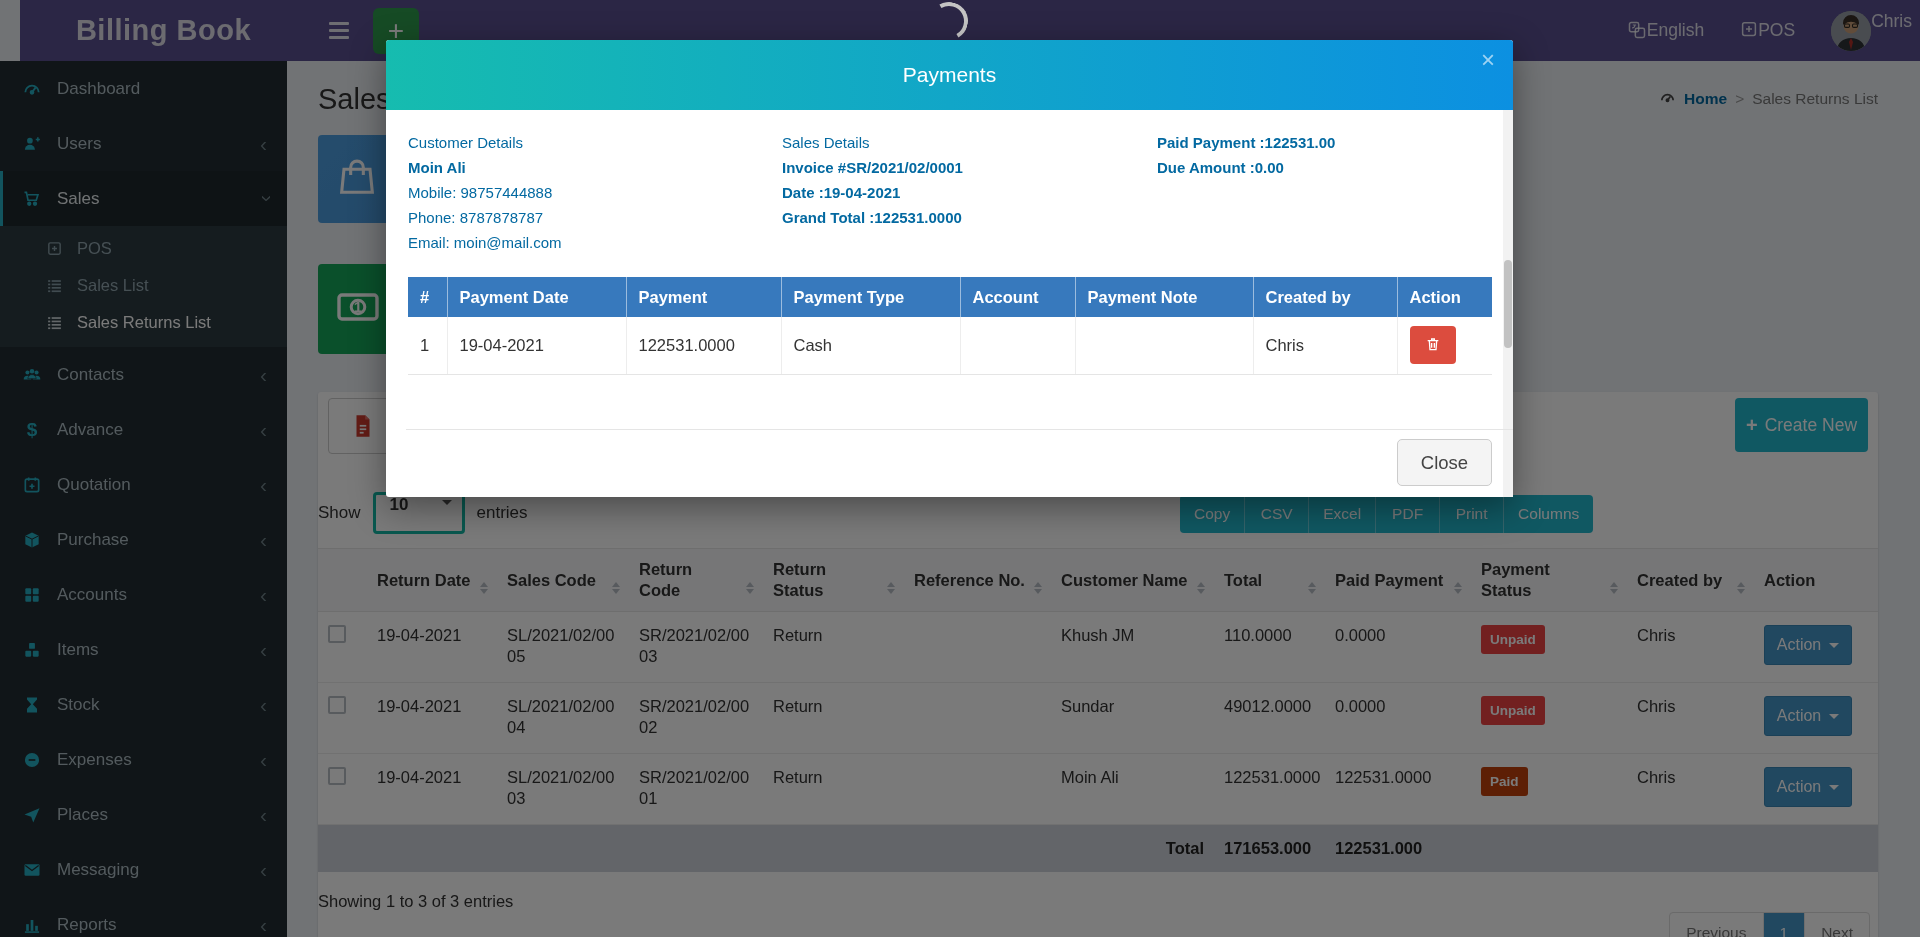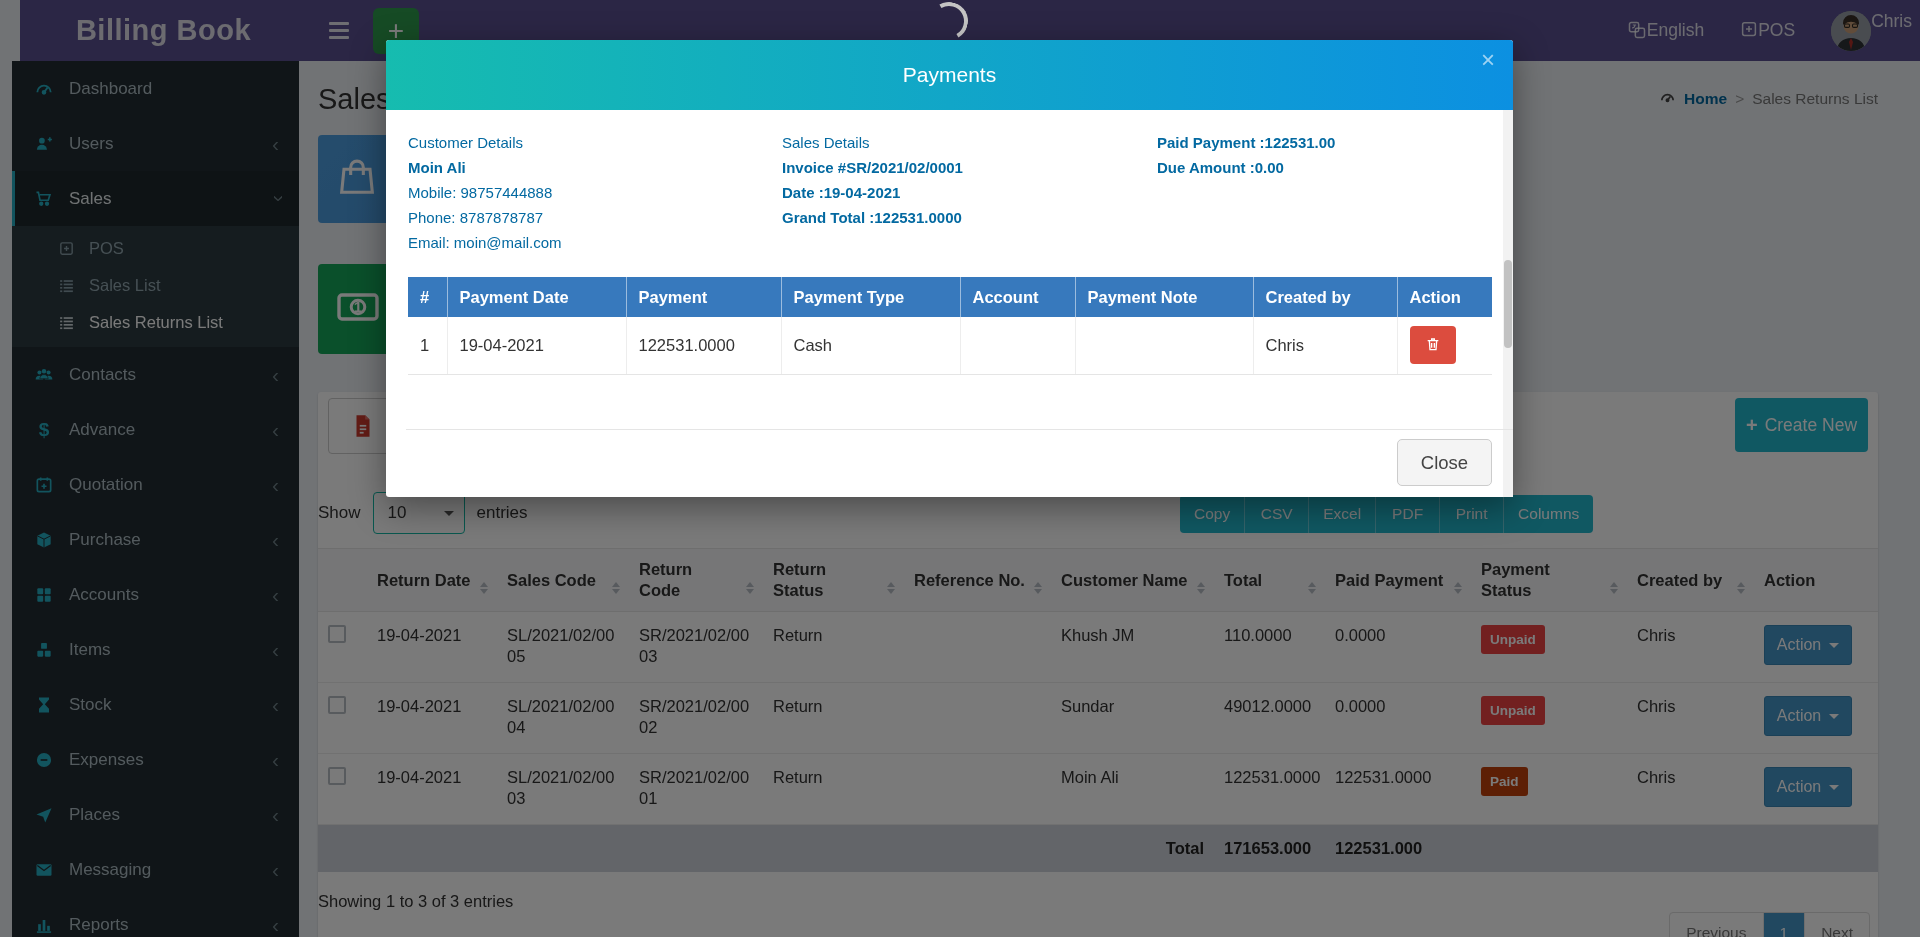--- a/index.html
+++ b/index.html
@@ -11,21 +11,21 @@
   .brand{width:287px;text-align:center;font-size:29px;font-weight:bold;color:rgba(255,255,255,.82);letter-spacing:.5px;}
   .hamburger{margin-left:16px;display:inline-flex;flex-direction:column;gap:4px;cursor:pointer;padding:6px;}
   .hamburger i{width:20px;height:3px;background:rgba(255,255,255,.85);border-radius:1px;}
   .plus-btn{margin-left:18px;width:46px;height:46px;border:none;border-radius:6px;background:#2e9e4f;color:#fff;font-size:28px;line-height:1;cursor:pointer;}
   .nav-right{margin-left:auto;display:flex;align-items:center;gap:36px;padding-right:28px;color:rgba(255,255,255,.82);font-size:17.5px;}
   .nav-item{display:flex;cursor:pointer;}
   .nav-item svg{display:block;}
   .avatar{width:40px;height:40px;border-radius:50%;overflow:hidden;background:#8d9299;display:block;}
 
   
-  .sidebar{position:absolute;top:61px;left:12px;bottom:0;width:287px;background:#222d32;color:#aebdc4;font-size:17px;z-index:10;}
+  .sidebar{position:absolute;top:61px;left:0;bottom:0;width:287px;background:#222d32;color:#aebdc4;font-size:17px;z-index:10;}
   .s-item{display:flex;align-items:center;height:55px;padding:0 20px 0 22px;gap:15px;cursor:pointer;}
   .s-item .ic{width:20px;flex:0 0 20px;color:#27b0c4;display:flex;justify-content:center;}
   .s-glyph{color:#27b0c4;font-size:19px;font-weight:bold;width:20px;text-align:center;}
   .chev{margin-left:auto;color:#6f8188;font-size:21px;line-height:1;display:inline-block;}
   .chev.open{transform:rotate(-90deg);}
   .s-item.active{background:#1e282c;border-left:3px solid #27b0c4;padding-left:19px;color:#e8eef0;}
   .submenu{background:#2c3b41;padding:4px 0 6px;}
   .sub-item{display:flex;align-items:center;height:37px;padding-left:46px;gap:13px;color:#93a7b0;font-size:16.5px;cursor:pointer;}
   .sub-item .ic{width:18px;flex:0 0 18px;color:#879da7;display:flex;}
   .sub-item.active{color:#fff;}
@@ -44,21 +44,21 @@
 
   .box{position:relative;margin-top:38px;background:#fff;border-radius:3px;box-shadow:0 1px 2px rgba(0,0,0,.18);height:585px;}
   .export-group{position:absolute;top:6px;left:10px;display:flex;}
   .export-btn{width:70px;height:56px;background:#fff;border:1px solid #ccc;display:flex;align-items:center;justify-content:center;cursor:pointer;}
   .export-btn:first-child{border-radius:4px 0 0 4px;}
   .export-btn+.export-btn{border-left:none;border-radius:0 4px 4px 0;}
   .create-btn{position:absolute;top:6px;right:10px;width:133px;height:54px;background:#22b8ce;border:none;border-radius:4px;color:#fff;font-size:17.5px;cursor:pointer;display:flex;align-items:center;justify-content:center;gap:7px;}
   .create-btn .plus{font-size:20px;font-weight:bold;}
 
   .show-wrap{position:absolute;top:100px;left:0;display:flex;align-items:center;gap:12px;font-size:17px;color:#333;}
-  .show-select{width:92px;height:42px;border:1px solid #14b8a6;border-radius:4px;background:#fff;display:flex;align-items:center;justify-content:space-between;padding:0 10px 0 14px;cursor:pointer;}
+  .show-select{width:92px;height:42px;border:3px solid #14b8a6;border-radius:4px;background:#fff;display:flex;justify-content:space-between;padding:0 10px 0 14px;cursor:pointer;font-weight:bold;}
   .show-select .caret{width:0;height:0;border:5px solid transparent;border-top-color:#555;margin-top:5px;}
   .dt-buttons{position:absolute;top:103px;left:862px;display:flex;height:38px;}
   .dt-btn{background:#22b8ce;color:#fff;border:none;border-right:1px solid rgba(255,255,255,.35);padding:0 14px;font-size:15.5px;min-width:64px;cursor:pointer;}
   .dt-btn:first-child{border-radius:4px 0 0 4px;}
   .dt-btn:last-child{border-radius:0 4px 4px 0;border-right:none;}
   .search-wrap{position:absolute;top:101px;left:1272px;display:flex;align-items:center;gap:10px;font-size:17px;color:#333;}
   .search-input{width:200px;height:40px;border:1px solid #b5b5b5;border-radius:4px;background:#fff;padding:0 10px;font-size:16px;}
 
   
   .grid-wrap{position:absolute;top:156px;left:0;}

